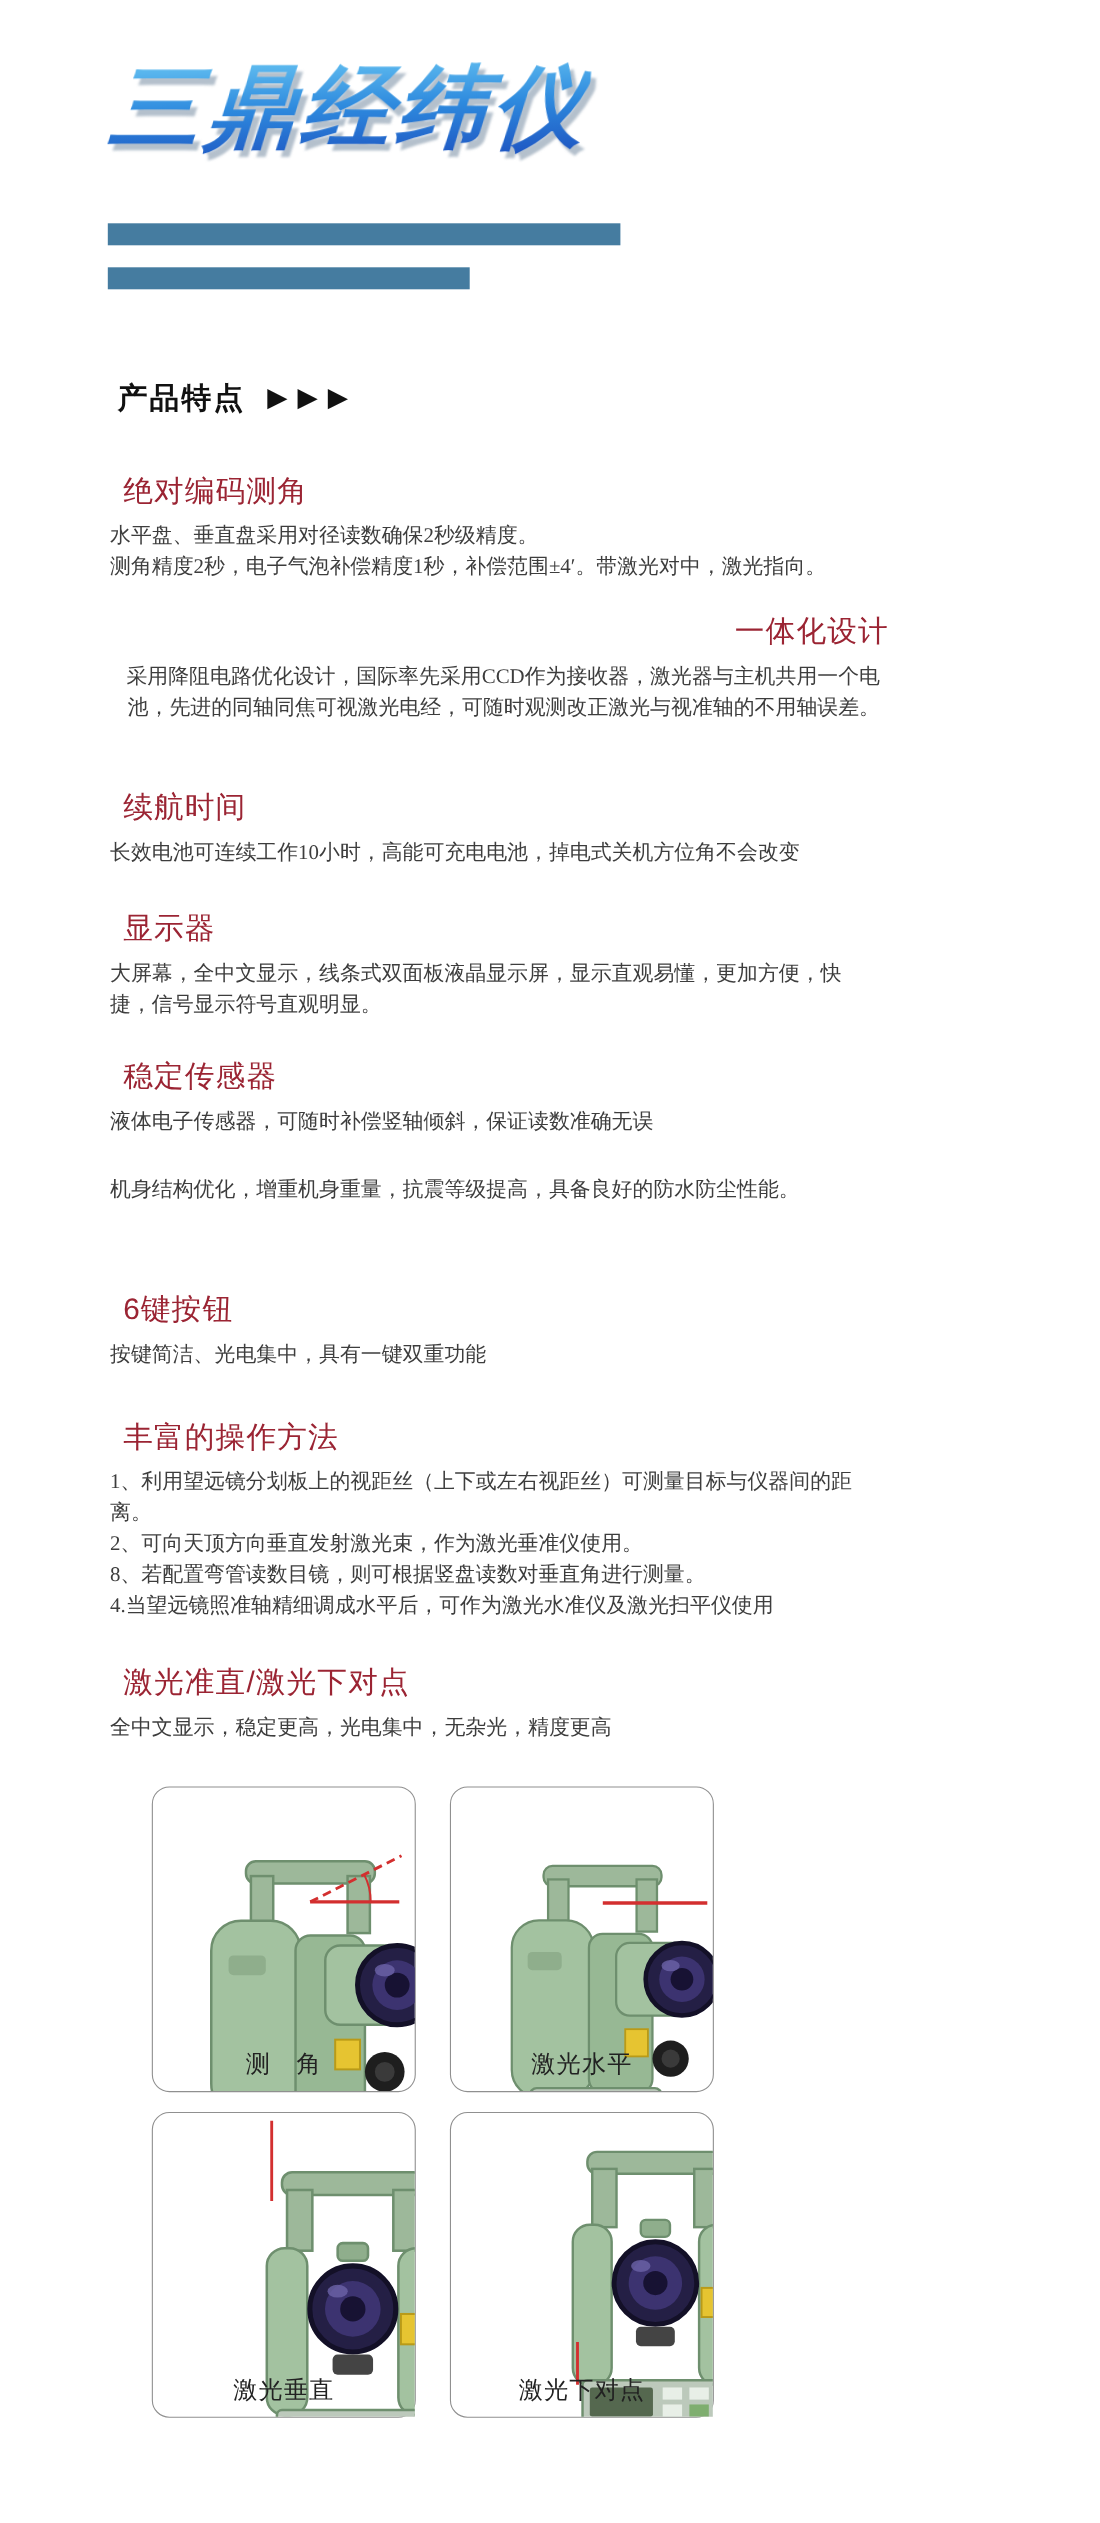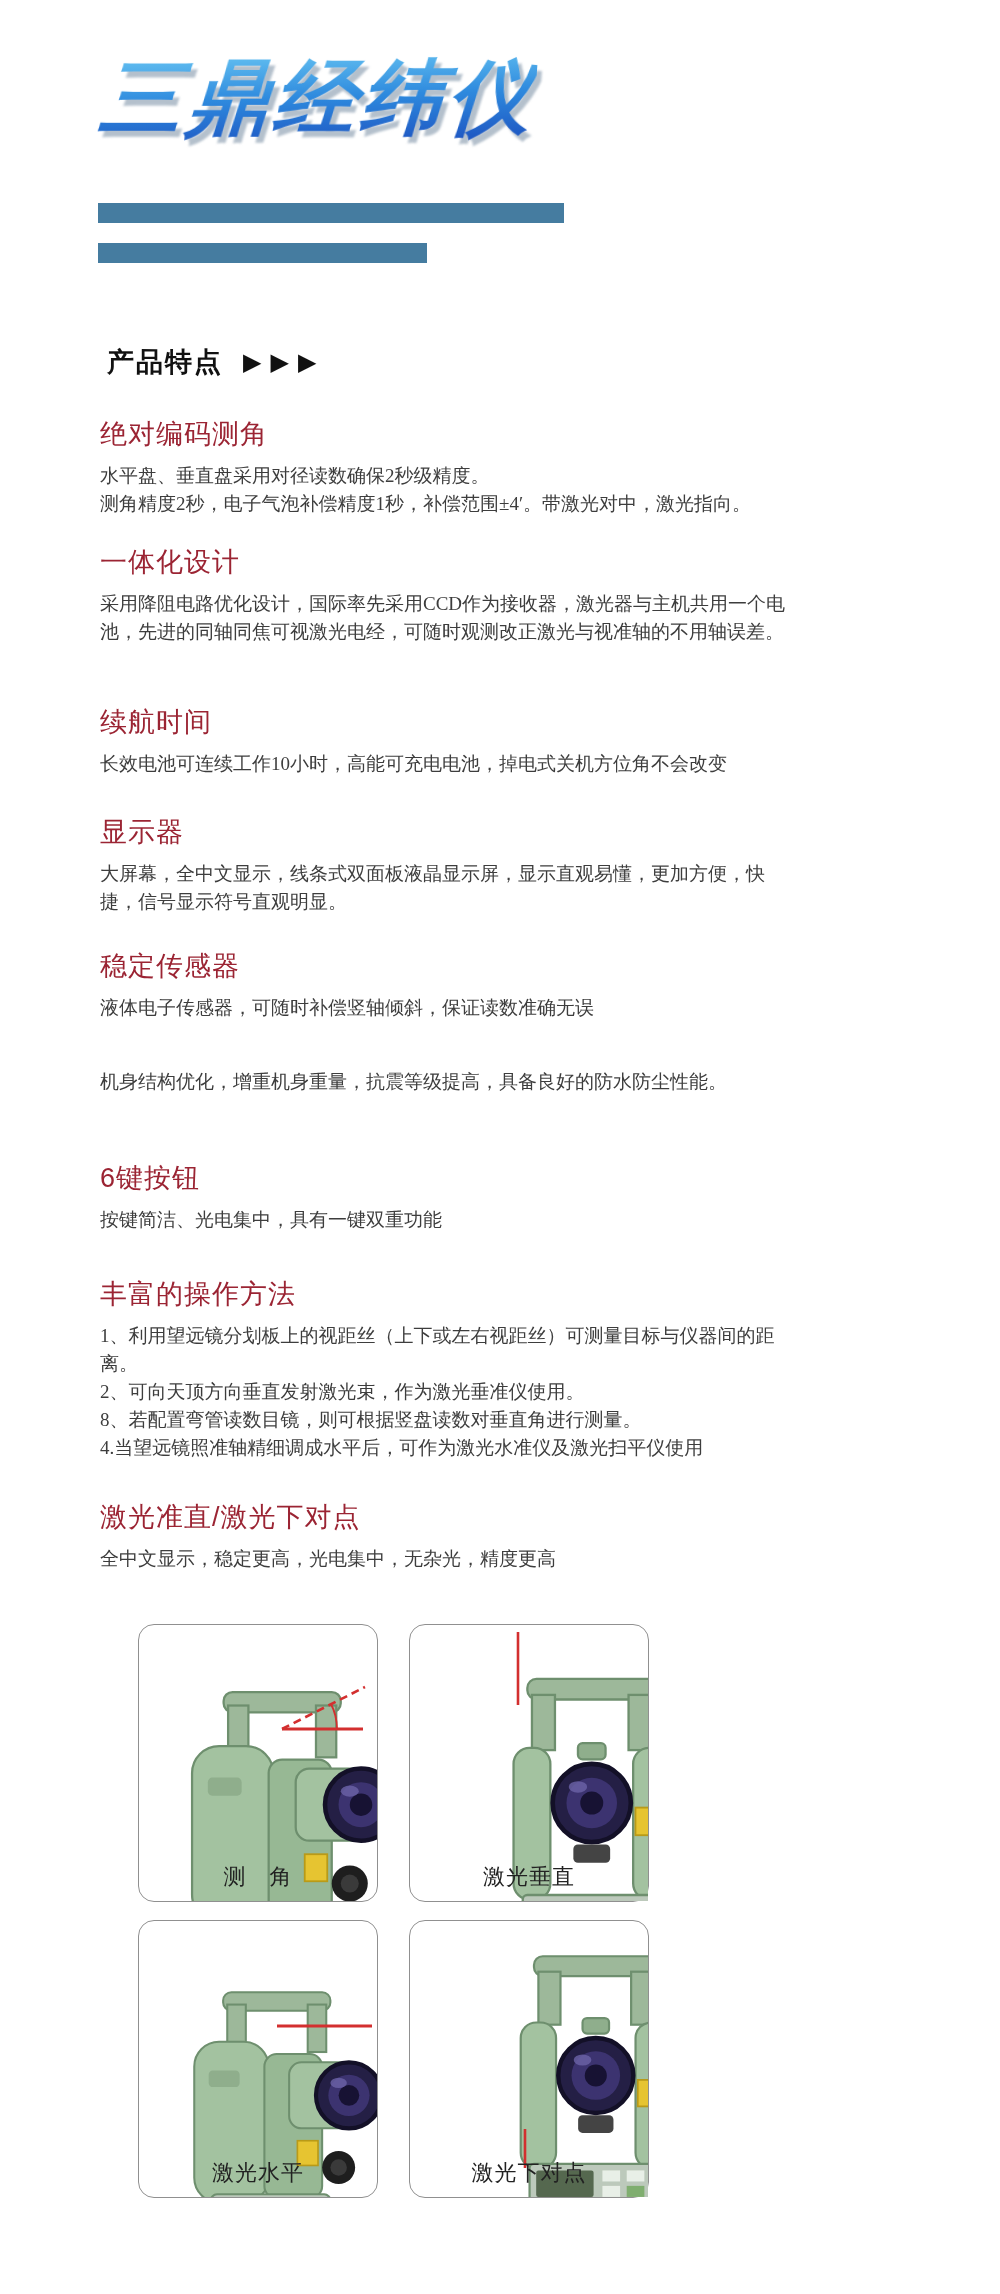--- a/index.html
+++ b/index.html
@@ -19,25 +19,25 @@
   .bar1{top:203px;width:466px;}
   .bar2{top:243px;width:329px;}
 
   
   .features-header{position:absolute;left:107px;top:344px;display:flex;align-items:center;gap:20px;}
   .features-header .label{font-size:27px;font-weight:bold;color:#111;letter-spacing:2px;}
   .features-header .arrows{display:flex;gap:9px;font-size:24px;color:#111;line-height:1;}
 
   
   .section{position:absolute;left:100px;width:720px;}
-  .section h2{margin:0;font-size:27px;font-weight:500;color:#9B2433;letter-spacing:1px;line-height:32px;}
+  .section h2{margin:12px;font-size:27px;font-weight:500;color:#9B2433;letter-spacing:1px;line-height:32px;}
   .section .body{margin-top:12px;font-family:Liberation Serif, serif;}
   .section .body p{margin:0;font-size:19px;line-height:28px;color:#3D3D3D;max-width:700px;}
 
-  .s0{top:418px;} .s1{top:546px;} .s2{top:706px;} .s3{top:816px;} .s4{top:950px;}
+  .s0{top:418px;} .s1{top:546px;text-align:right;} .s2{top:706px;} .s3{top:816px;} .s4{top:950px;}
   .s5{top:1056px;} .s6{top:1162px;} .s7{top:1278px;} .s8{top:1501px;}
 
   
   .gallery{position:absolute;left:102px;top:1624px;display:grid;
            grid-template-columns:240px 240px;column-gap:31px;row-gap:18px;padding-left:36px;}
   .gbox{position:relative;width:238px;height:276px;border:1px solid #909090;border-radius:16px;background:#fff;}
   .gbox svg{position:absolute;left:0;top:0;}
   .gcaption{position:absolute;left:0;right:0;bottom:9px;text-align:center;
             font-size:22px;color:#222;letter-spacing:1px;}
   .laser{stroke:#D32F2F;}
@@ -200,40 +200,40 @@
           </g>
         <line class="laser" x1="143" y1="104" x2="224" y2="104" stroke-width="3"></line>
         <line class="laser" x1="143" y1="104" x2="226" y2="62" stroke-width="2.6" stroke-dasharray="8 5"></line>
         <path class="laser" d="M198,104 A55,55 0 0 0 192,79" fill="none" stroke-width="1.8"></path>
       </svg>
       <div class="gcaption">测　角</div>
     </div>
 
     <div class="gbox">
       <svg width="238" height="276" viewBox="0 0 238 276">
+        <g transform="translate(14,30) scale(1.3)">
+            <use href="#theo-side"></use>
+          </g>
+        <line class="laser" x1="138" y1="105" x2="233" y2="105" stroke-width="3"></line>
+      </svg>
+      <div class="gcaption">激光水平</div>
+    </div>
+
+    <div class="gbox">
+      <svg width="238" height="276" viewBox="0 0 238 276">
         <line class="laser" x1="108" y1="80" x2="108" y2="7" stroke-width="2.6"></line>
         <g transform="translate(33,40) scale(1.25)">
             <use href="#theo-front"></use>
           </g>
       </svg>
       <div class="gcaption">激光垂直</div>
     </div>
 
     <div class="gbox">
       <svg width="238" height="276" viewBox="0 0 238 276">
-        <g transform="translate(14,30) scale(1.3)">
-            <use href="#theo-side"></use>
-          </g>
-        <line class="laser" x1="138" y1="105" x2="233" y2="105" stroke-width="3"></line>
-      </svg>
-      <div class="gcaption">激光水平</div>
-    </div>
-
-    <div class="gbox">
-      <svg width="238" height="276" viewBox="0 0 238 276">
         <g transform="translate(43,22) scale(1.2)">
             <use href="#theo-front"></use>
           </g>
         <line class="laser" x1="115" y1="208" x2="115" y2="247" stroke-width="2.6"></line>
       </svg>
       <div class="gcaption">激光下对点</div>
     </div>
 
   </div>
 </div>

